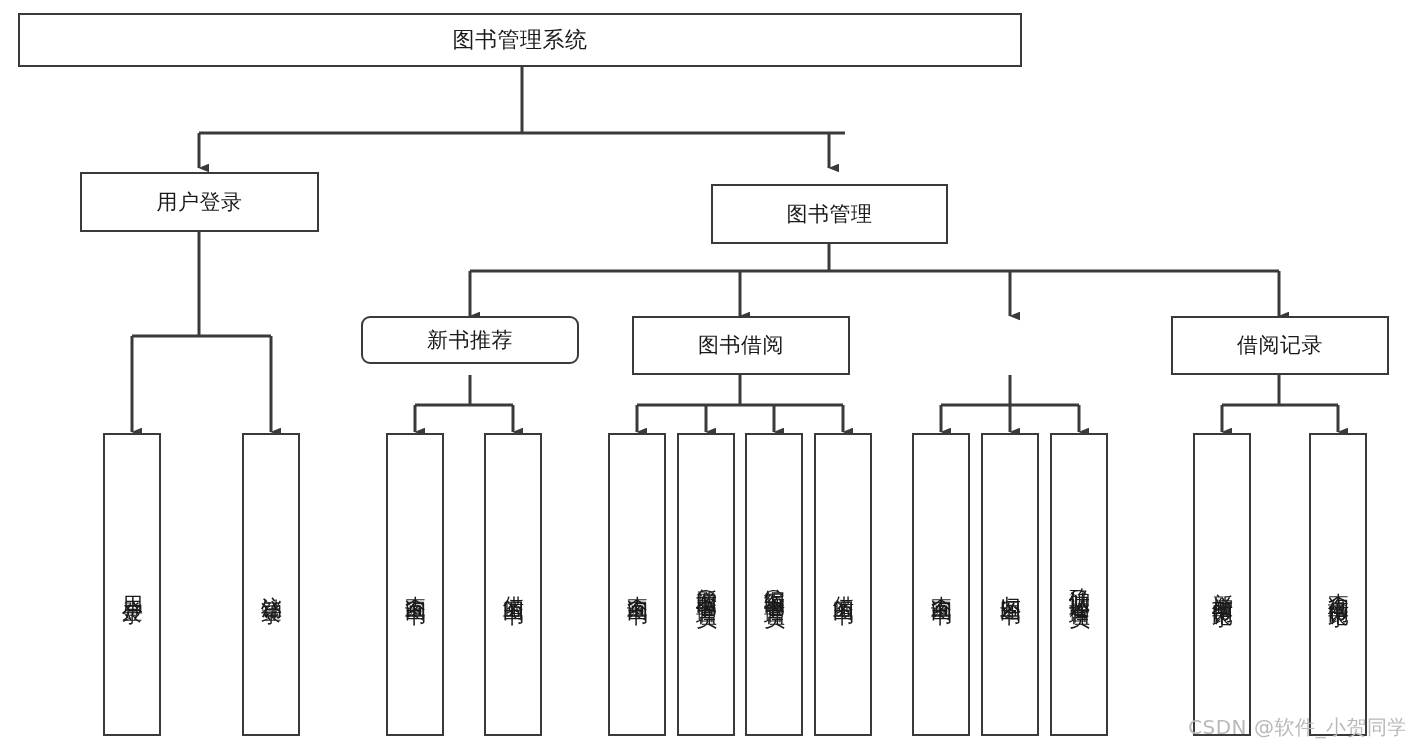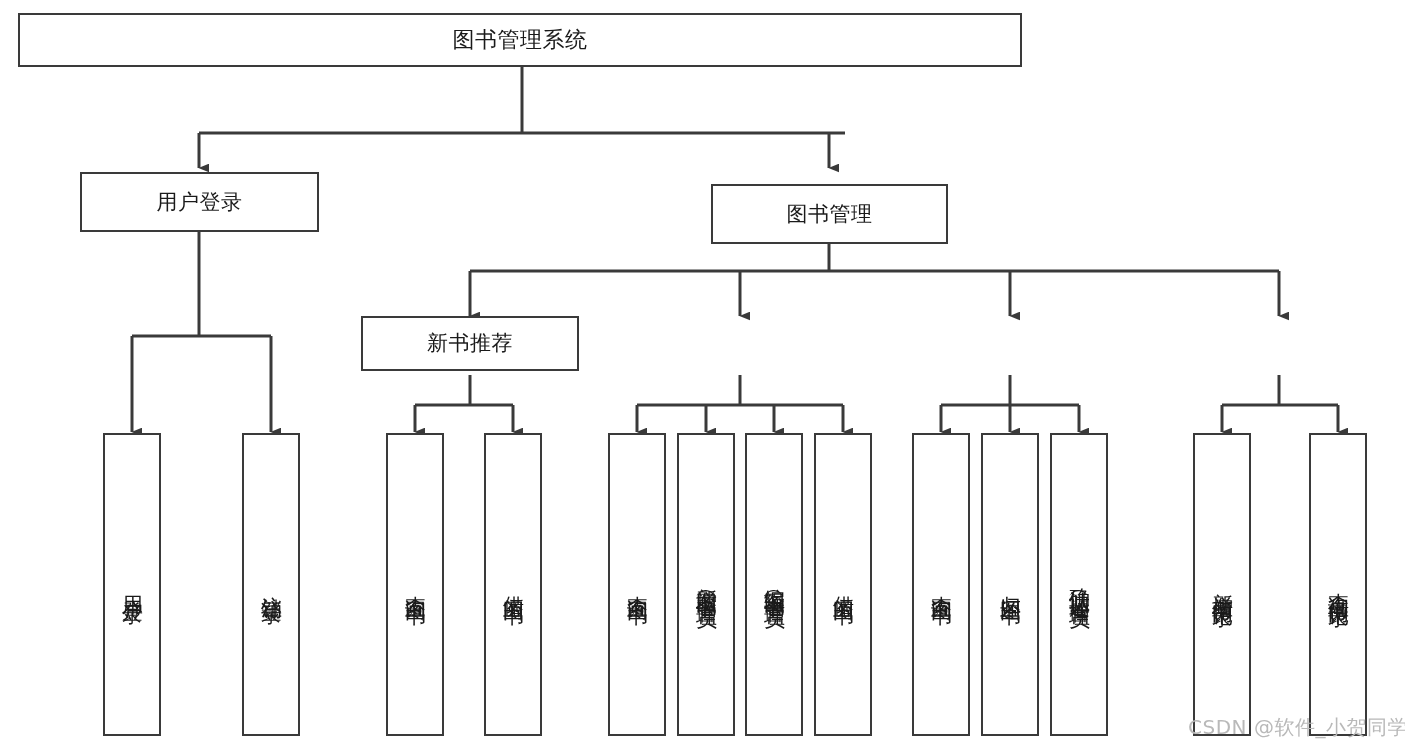--- a/index.html
+++ b/index.html
@@ -135,22 +135,28 @@
     <span class="node-label">图书管理系统</span>
   </div>
 
   <div class="node horiz" style="left:80px; top:172px; width:239px; height:60px;">
     <span class="node-label">用户登录</span>
   </div>
   <div class="node horiz" style="left:711px; top:172px; width:237px; height:60px;margin-top:12px;">
     <span class="node-label">图书管理</span>
   </div>
 
-  <div class="node horiz" style="left:361px; top:316px; width:218px; height:55px;">
+  <div class="node horiz" style="left:361px; top:316px; width:218px; height:48px;border-radius:9px;">
     <span class="node-label">新书推荐</span>
+  </div>
+  <div class="node horiz" style="left:632px; top:316px; width:218px; height:59px;">
+    <span class="node-label">图书借阅</span>
+  </div>
+  <div class="node horiz" style="left:1171px; top:316px; width:218px; height:59px;">
+    <span class="node-label">借阅记录</span>
   </div>
 
   <div class="node vert" style="left:103px; top:433px; width:58px; height:303px;">
     <span class="node-label">用户登录</span>
   </div>
   <div class="node vert" style="left:242px; top:433px; width:58px; height:303px;">
     <span class="node-label">注销登录</span>
   </div>
 
   <div class="node vert" style="left:386px; top:433px; width:58px; height:303px;">

